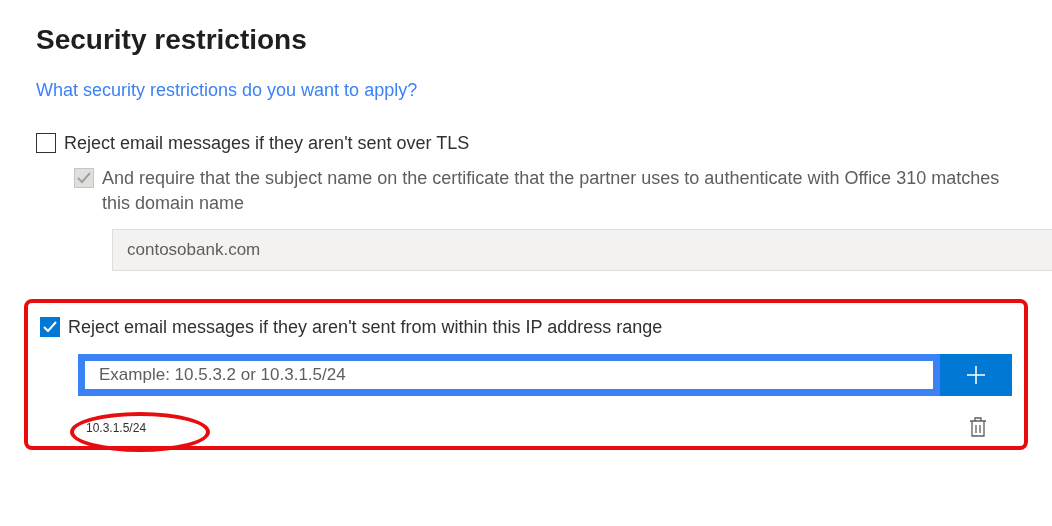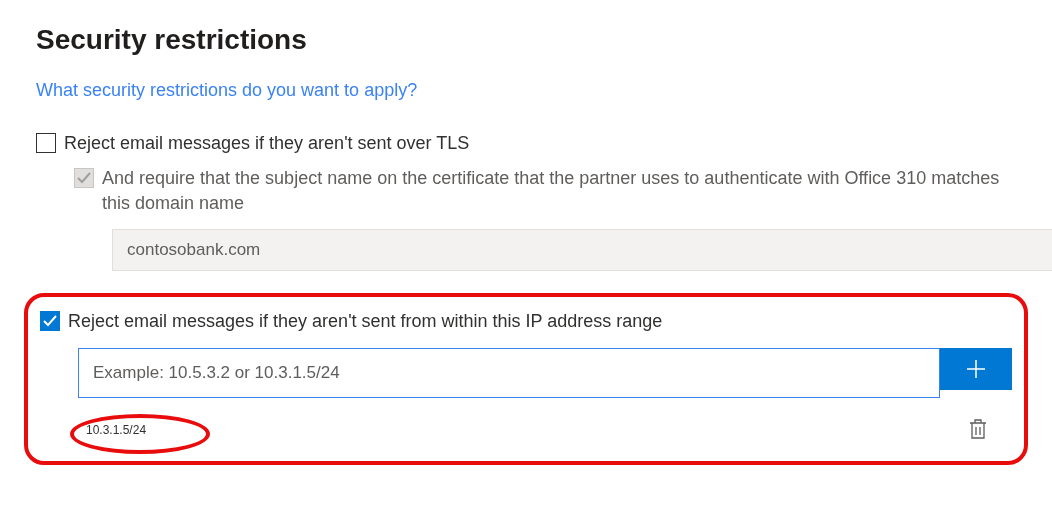--- a/index.html
+++ b/index.html
@@ -69,35 +69,35 @@
       background: #f3f2f1;
       padding: 0 14px;
       font-size: 17px;
       color: #605e5c;
       display: flex;
       align-items: center;
       margin-top: 12px;
     }
     .highlight-box {
       border: 4px solid #e80c0c;
-      border-radius: 20px;
-      padding: 12px 12px 17px 12px;
-      margin-top: 22px;
+      border-radius: 8px;
+      padding: 12px 12px 4px 12px;
+      margin-top: 28px;
       margin-left: -12px;
       margin-right: -12px;
     }
     .ip-input-row {
       display: flex;
       margin-top: 14px;
       margin-left: 38px;
     }
     .ip-input {
       flex: 1;
-      height: 50px;
-      border: 1px solid #3b82f6;
+      height: 42px;
+      border: 7px solid #3b82f6;
       padding: 0 14px;
       font-size: 17px;
       color: #323130;
       outline: none;
     }
     .ip-input::placeholder { color: #605e5c; }
     .add-button {
       width: 72px;
       height: 42px;
       background: #0078d4;

